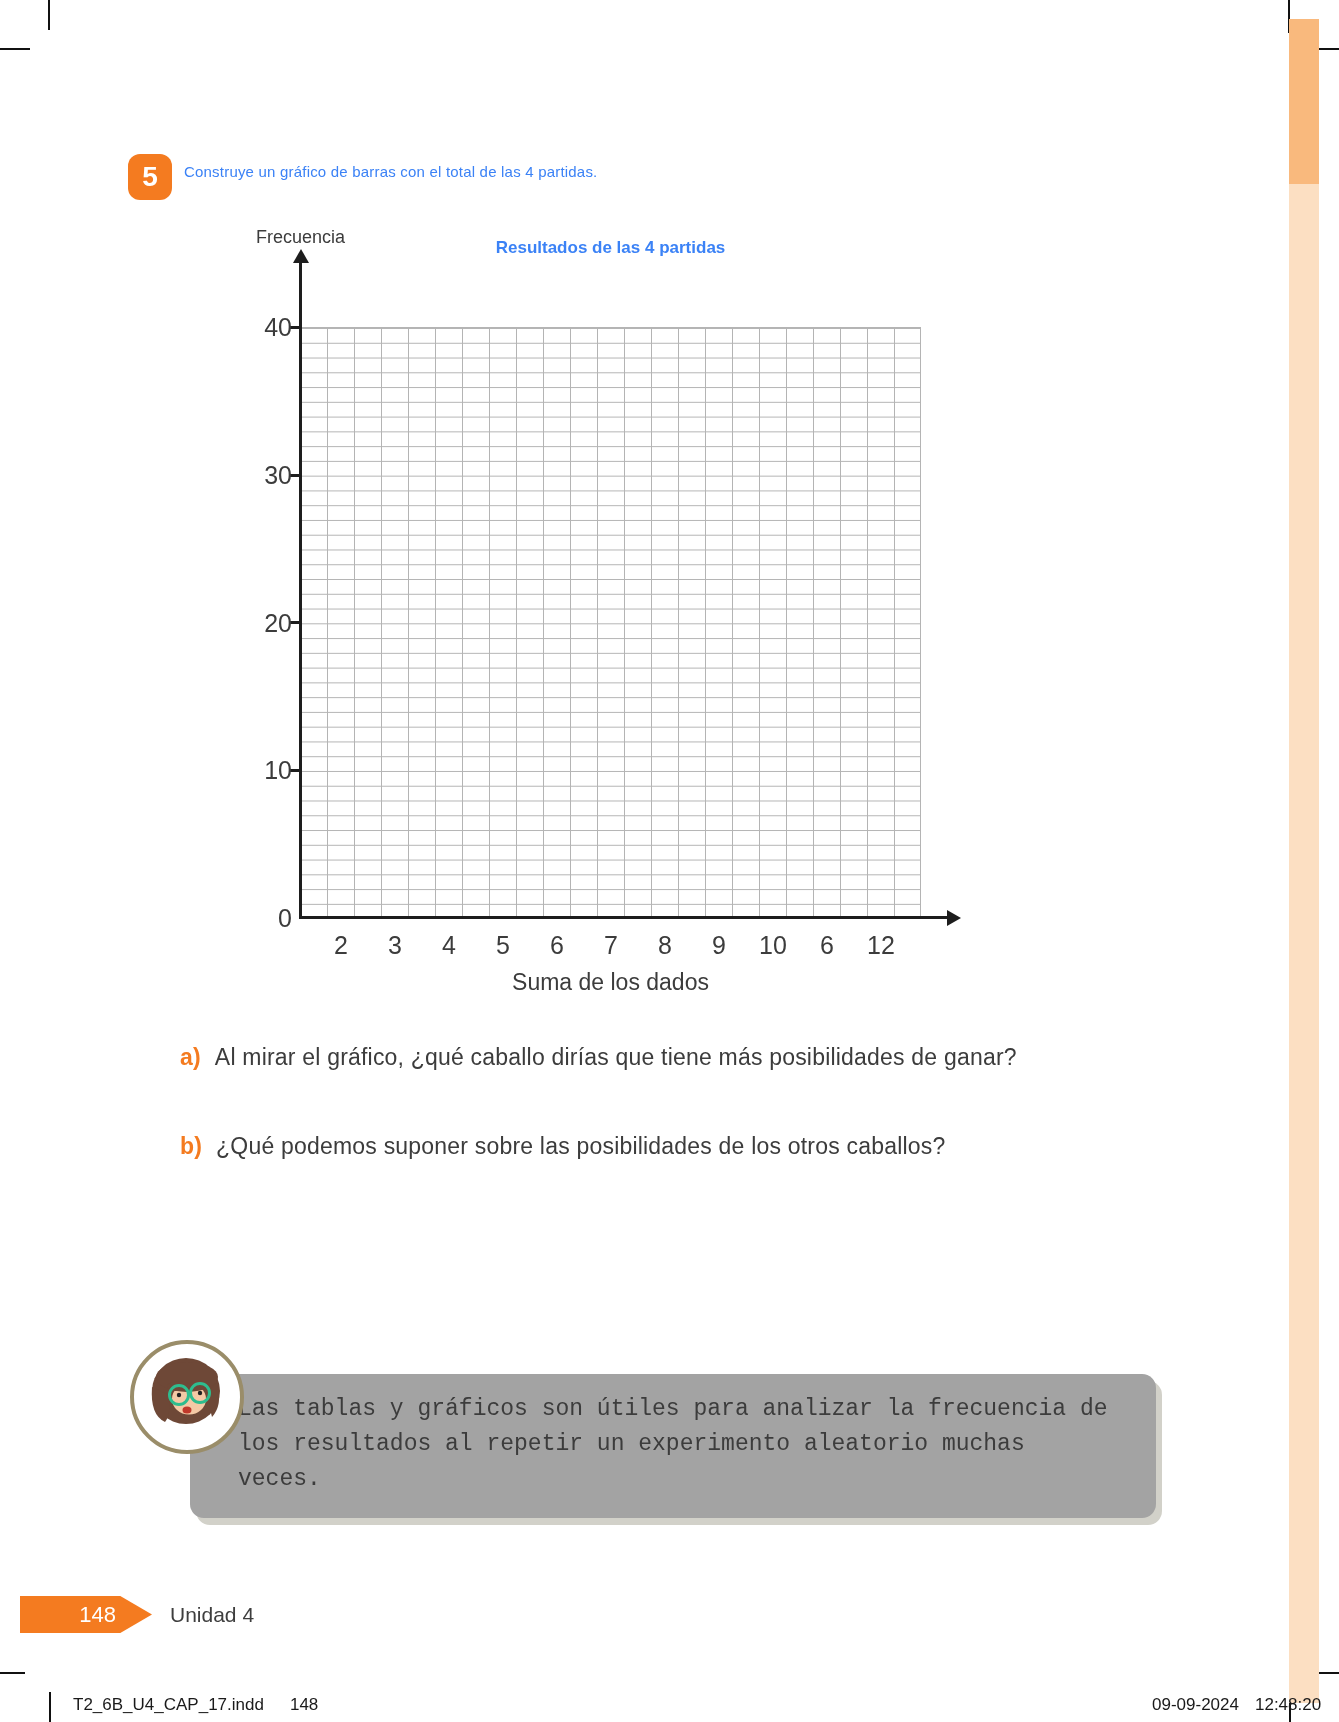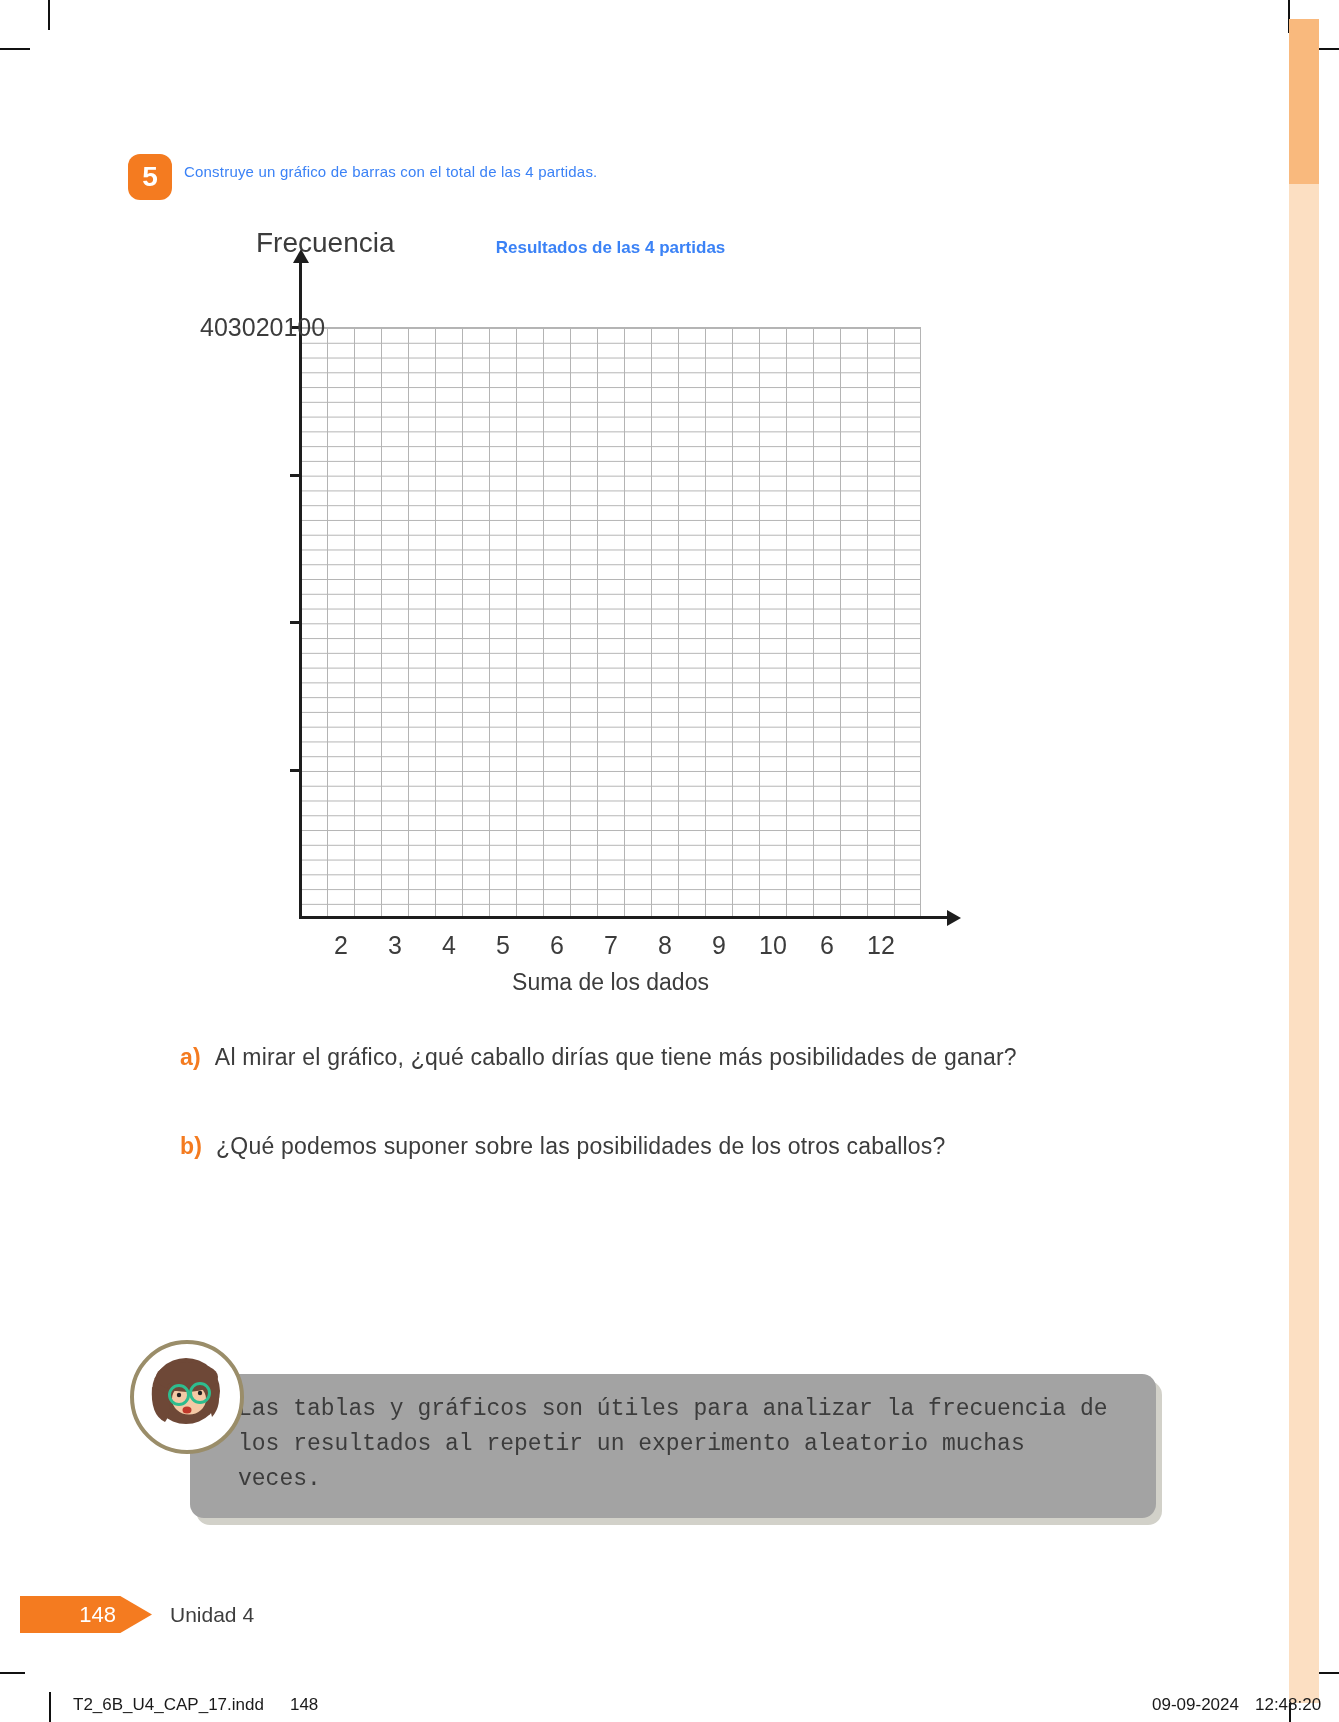--- a/index.html
+++ b/index.html
@@ -17,39 +17,39 @@
 
   
   .badge{
     position:absolute;left:128px;top:154px;width:44px;height:46px;border-radius:12px;
     background:#f47b20;color:#fff;font-size:28px;font-weight:bold;
     display:flex;align-items:center;justify-content:center;
   }
   .instruction{position:absolute;left:184px;top:163px;font-size:15px;color:#3b82f6;letter-spacing:.2px;}
 
   
-  .chart-ylabel{position:absolute;left:256px;top:227px;font-size:28px;color:#3c3c3c;}
+  .chart-ylabel{position:absolute;left:256px;top:227px;font-size:18px;color:#3c3c3c;}
   .chart-title{position:absolute;left:300px;top:238px;width:621px;text-align:center;font-size:17px;font-weight:bold;color:#3b82f6;}
   .grid{
     position:absolute;left:300px;top:327px;width:621px;height:591px;
     background-image:
       linear-gradient(to right,#b4b4b4 1px,transparent 1px),
       linear-gradient(to bottom,#b4b4b4 1px,transparent 1px);
     background-size:27px 14.775px;
     border-right:1px solid #b4b4b4;border-top:1px solid #b4b4b4;box-sizing:border-box;
   }
   .y-axis{position:absolute;left:299px;top:262px;width:3px;height:656px;background:#1d1d1d;}
   .x-axis{position:absolute;left:299px;top:916px;width:650px;height:3px;background:#1d1d1d;}
   .y-arrow{position:absolute;left:293px;top:249px;width:0;height:0;
     border-left:8px solid transparent;border-right:8px solid transparent;border-bottom:14px solid #1d1d1d;}
   .x-arrow{position:absolute;left:947px;top:909.5px;width:0;height:0;
     border-top:8px solid transparent;border-bottom:8px solid transparent;border-left:14px solid #1d1d1d;}
   .ytick{position:absolute;left:290px;width:11px;height:3px;background:#1d1d1d;}
   .y-labels{position:absolute;left:200px;top:314px;width:92px;height:617px;
-    display:flex;flex-direction:row;justify-content:space-between;}
+    display:flex;flex-direction:column;justify-content:space-between;}
   .y-labels span{display:block;height:26px;line-height:26px;text-align:right;font-size:25px;color:#3c3c3c;}
   .x-labels{position:absolute;left:314px;top:931px;width:594px;display:flex;}
   .x-labels span{flex:0 0 54px;text-align:center;font-size:25px;color:#3c3c3c;}
   .chart-xlabel{position:absolute;left:300px;top:969px;width:621px;text-align:center;font-size:23px;color:#3c3c3c;}
 
   
   .question{position:absolute;left:180px;font-size:23px;color:#3c3c3c;letter-spacing:.2px;}
   .qlabel{color:#f47b20;font-weight:bold;margin-right:14px;}
 
   

